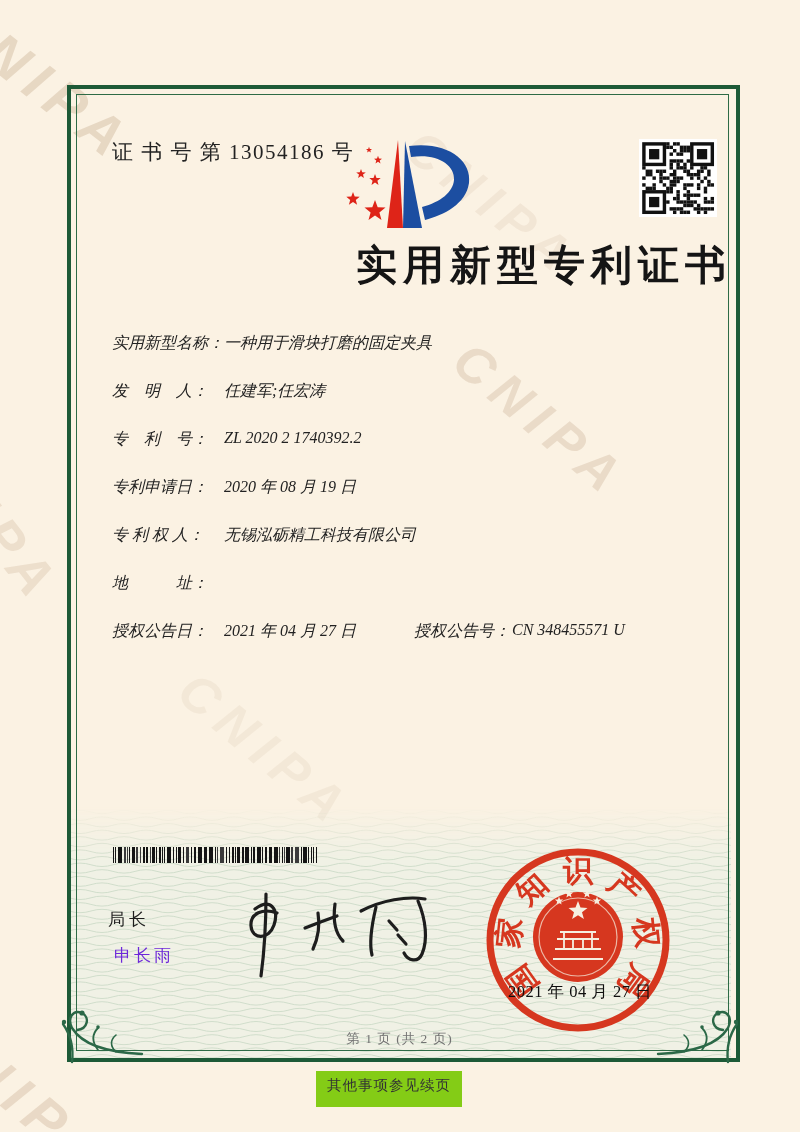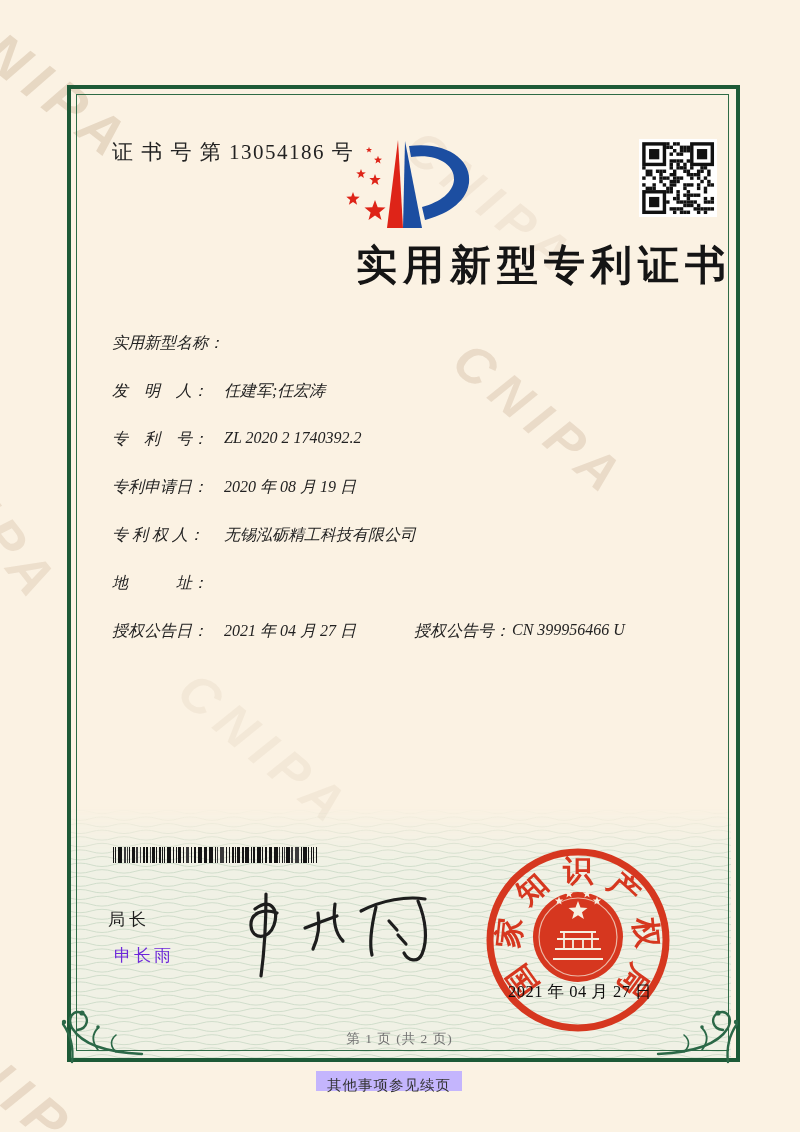--- a/index.html
+++ b/index.html
@@ -54,22 +54,22 @@
   .seal{position:absolute; left:463px; top:825px; z-index:5;}
   .seal-date{
     position:absolute; left:498px; top:981px; width:164px; text-align:center;
     font-size:16.5px; color:#0e0e0e; z-index:6; white-space:nowrap; letter-spacing:0.5px;
   }
   .page-indicator{
     position:absolute; left:67px; top:1030px; width:665px; text-align:center;
     font-size:13.5px; letter-spacing:1px; z-index:4; color:#737373;
   }
   .continuation{
-    position:absolute; left:316px; top:1071px; width:146px; height:20px;
-    background:#c4b5fd; text-align:center; line-height:29px; font-size:14.5px;
+    position:absolute; left:316px; top:1071px; width:146px; height:36px;
+    background:#84cc16; text-align:center; line-height:29px; font-size:14.5px;
     color:#333; z-index:4; letter-spacing:1px;
   }
 </style>
 </head>
 <body>
 
 <div class="page">
 
   <div class="wm" style="left:-28px;top:-12px;font-size:56px;transform:rotate(38deg);">CNIPA</div>
   <div class="wm" style="left:430px;top:118px;font-size:50px;transform:rotate(38deg);color:rgba(196,170,140,0.16);">CNIPA</div>
@@ -305,20 +305,21 @@
       <rect x="3.2" y="51.08" width="23.939999999999998" height="23.939999999999998" fill="#111"></rect>
       <rect x="6.62" y="54.5" width="17.1" height="17.1" fill="#fff"></rect>
       <rect x="10.04" y="57.92" width="10.26" height="10.26" fill="#111"></rect>
     </svg>
 
   <div class="title">实用新型专利证书</div>
 
   <div class="fields">
     <div class="field-row">
       <span class="f-label">实用新型名称：</span>
+      <span class="f-value">一种用于滑块打磨的固定夹具</span>
     </div>
     <div class="field-row">
       <span class="f-label">发　明　人：</span>
       <span class="f-value">任建军;任宏涛</span>
     </div>
     <div class="field-row">
       <span class="f-label">专　利　号：</span>
       <span class="f-value">ZL 2020 2 1740392.2</span>
     </div>
     <div class="field-row">
@@ -330,21 +331,21 @@
       <span class="f-value">无锡泓砺精工科技有限公司</span>
     </div>
     <div class="field-row">
       <span class="f-label">地　　　址：</span>
     </div>
     <div class="field-row">
       <span class="f-label">授权公告日：</span>
       <span class="f-value">2021 年 04 月 27 日</span>
       <span class="pair2">
         <span class="f-label">授权公告号：</span>
-        <span class="f-value">CN 399956466 U</span>
+        <span class="f-value">CN 348455571 U</span>
       </span>
     </div>
   </div>
 
 
   <svg class="barcode" id="barcode-svg" width="206" height="16">
       <rect x="0" y="0" width="1" height="16" fill="#141414"></rect>
       <rect x="2" y="0" width="1" height="16" fill="#141414"></rect>
       <rect x="5" y="0" width="4" height="16" fill="#141414"></rect>
       <rect x="11" y="0" width="2" height="16" fill="#3a3a3a"></rect>

